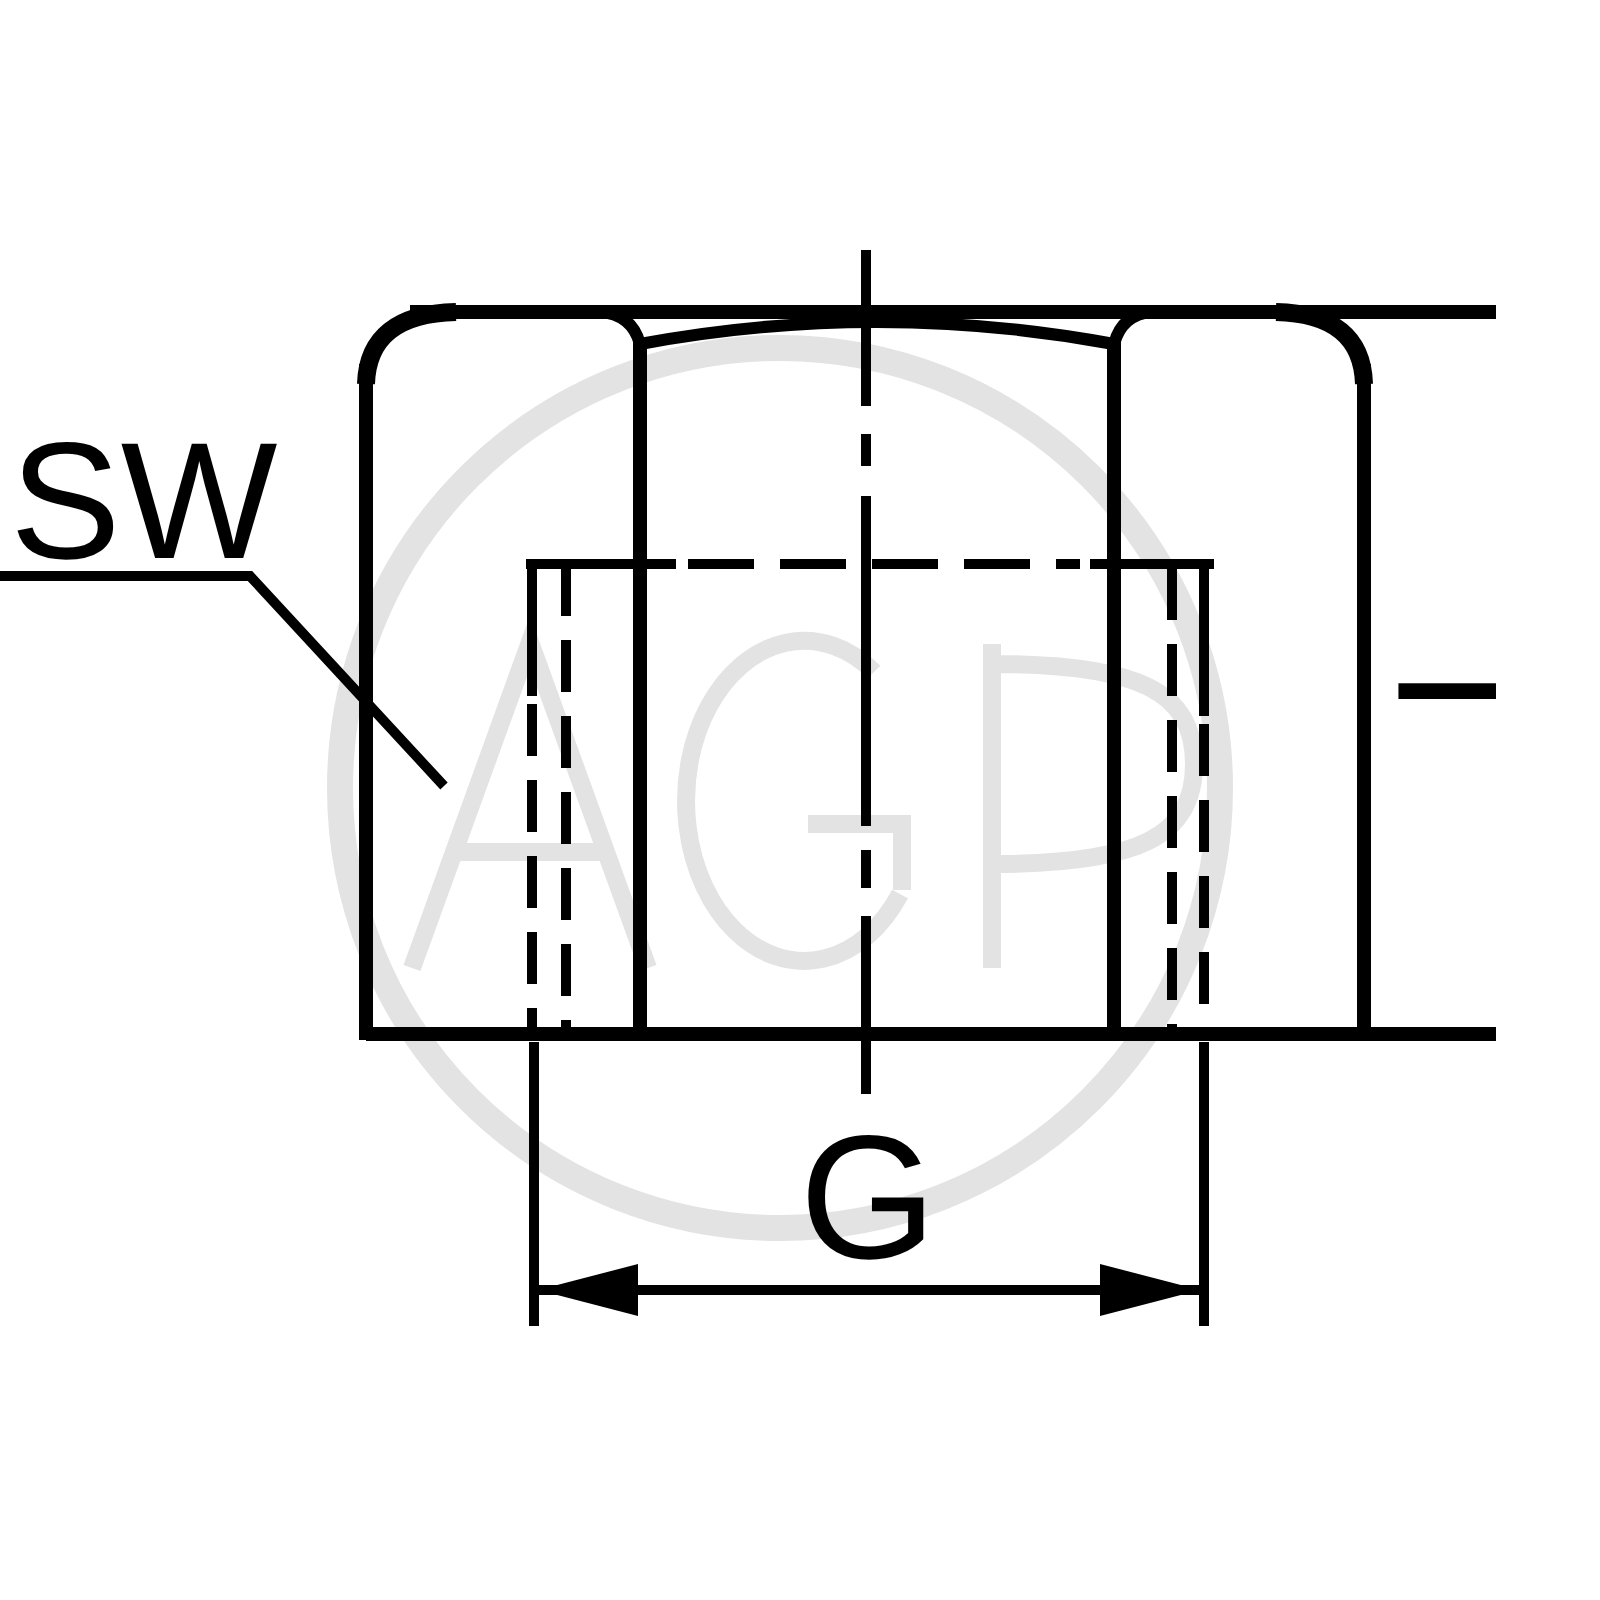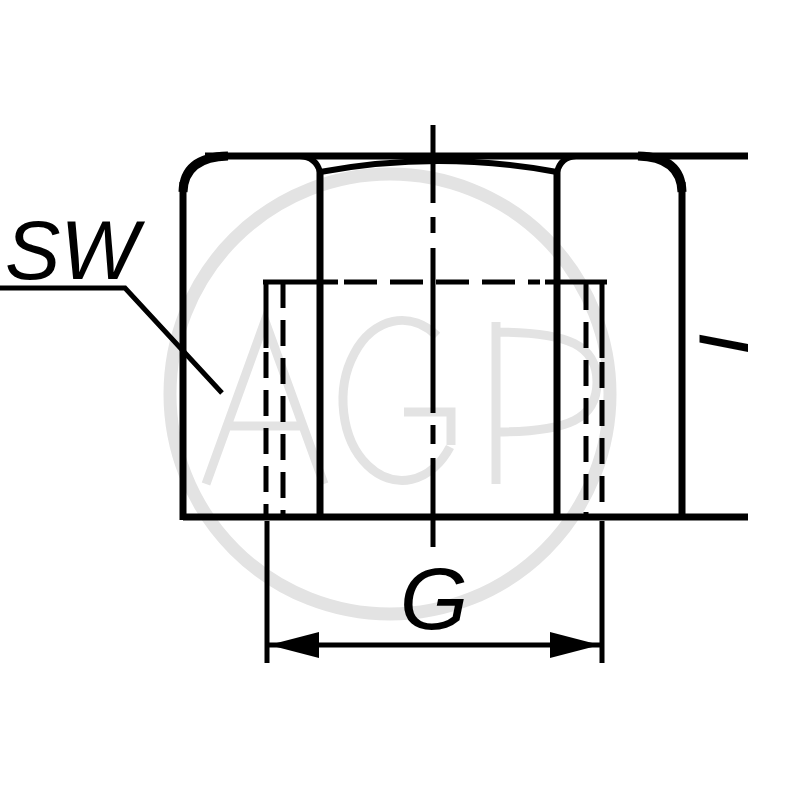--- a/index.html
+++ b/index.html
@@ -6,21 +6,20 @@
     margin: 0;
     padding: 0;
     background: #ffffff;
   }
   .stage {
     position: relative;
     width: 748px;
     height: 800px;
     background: #ffffff;
     overflow: hidden;
-    font-style: italic;
   }
   svg { display: block; }
   .lbl {
     font-family: "Liberation Sans", sans-serif;
     font-weight: 400;
   }
   .sr-only {
     position: absolute;
     width: 1px; height: 1px;
     overflow: hidden;

